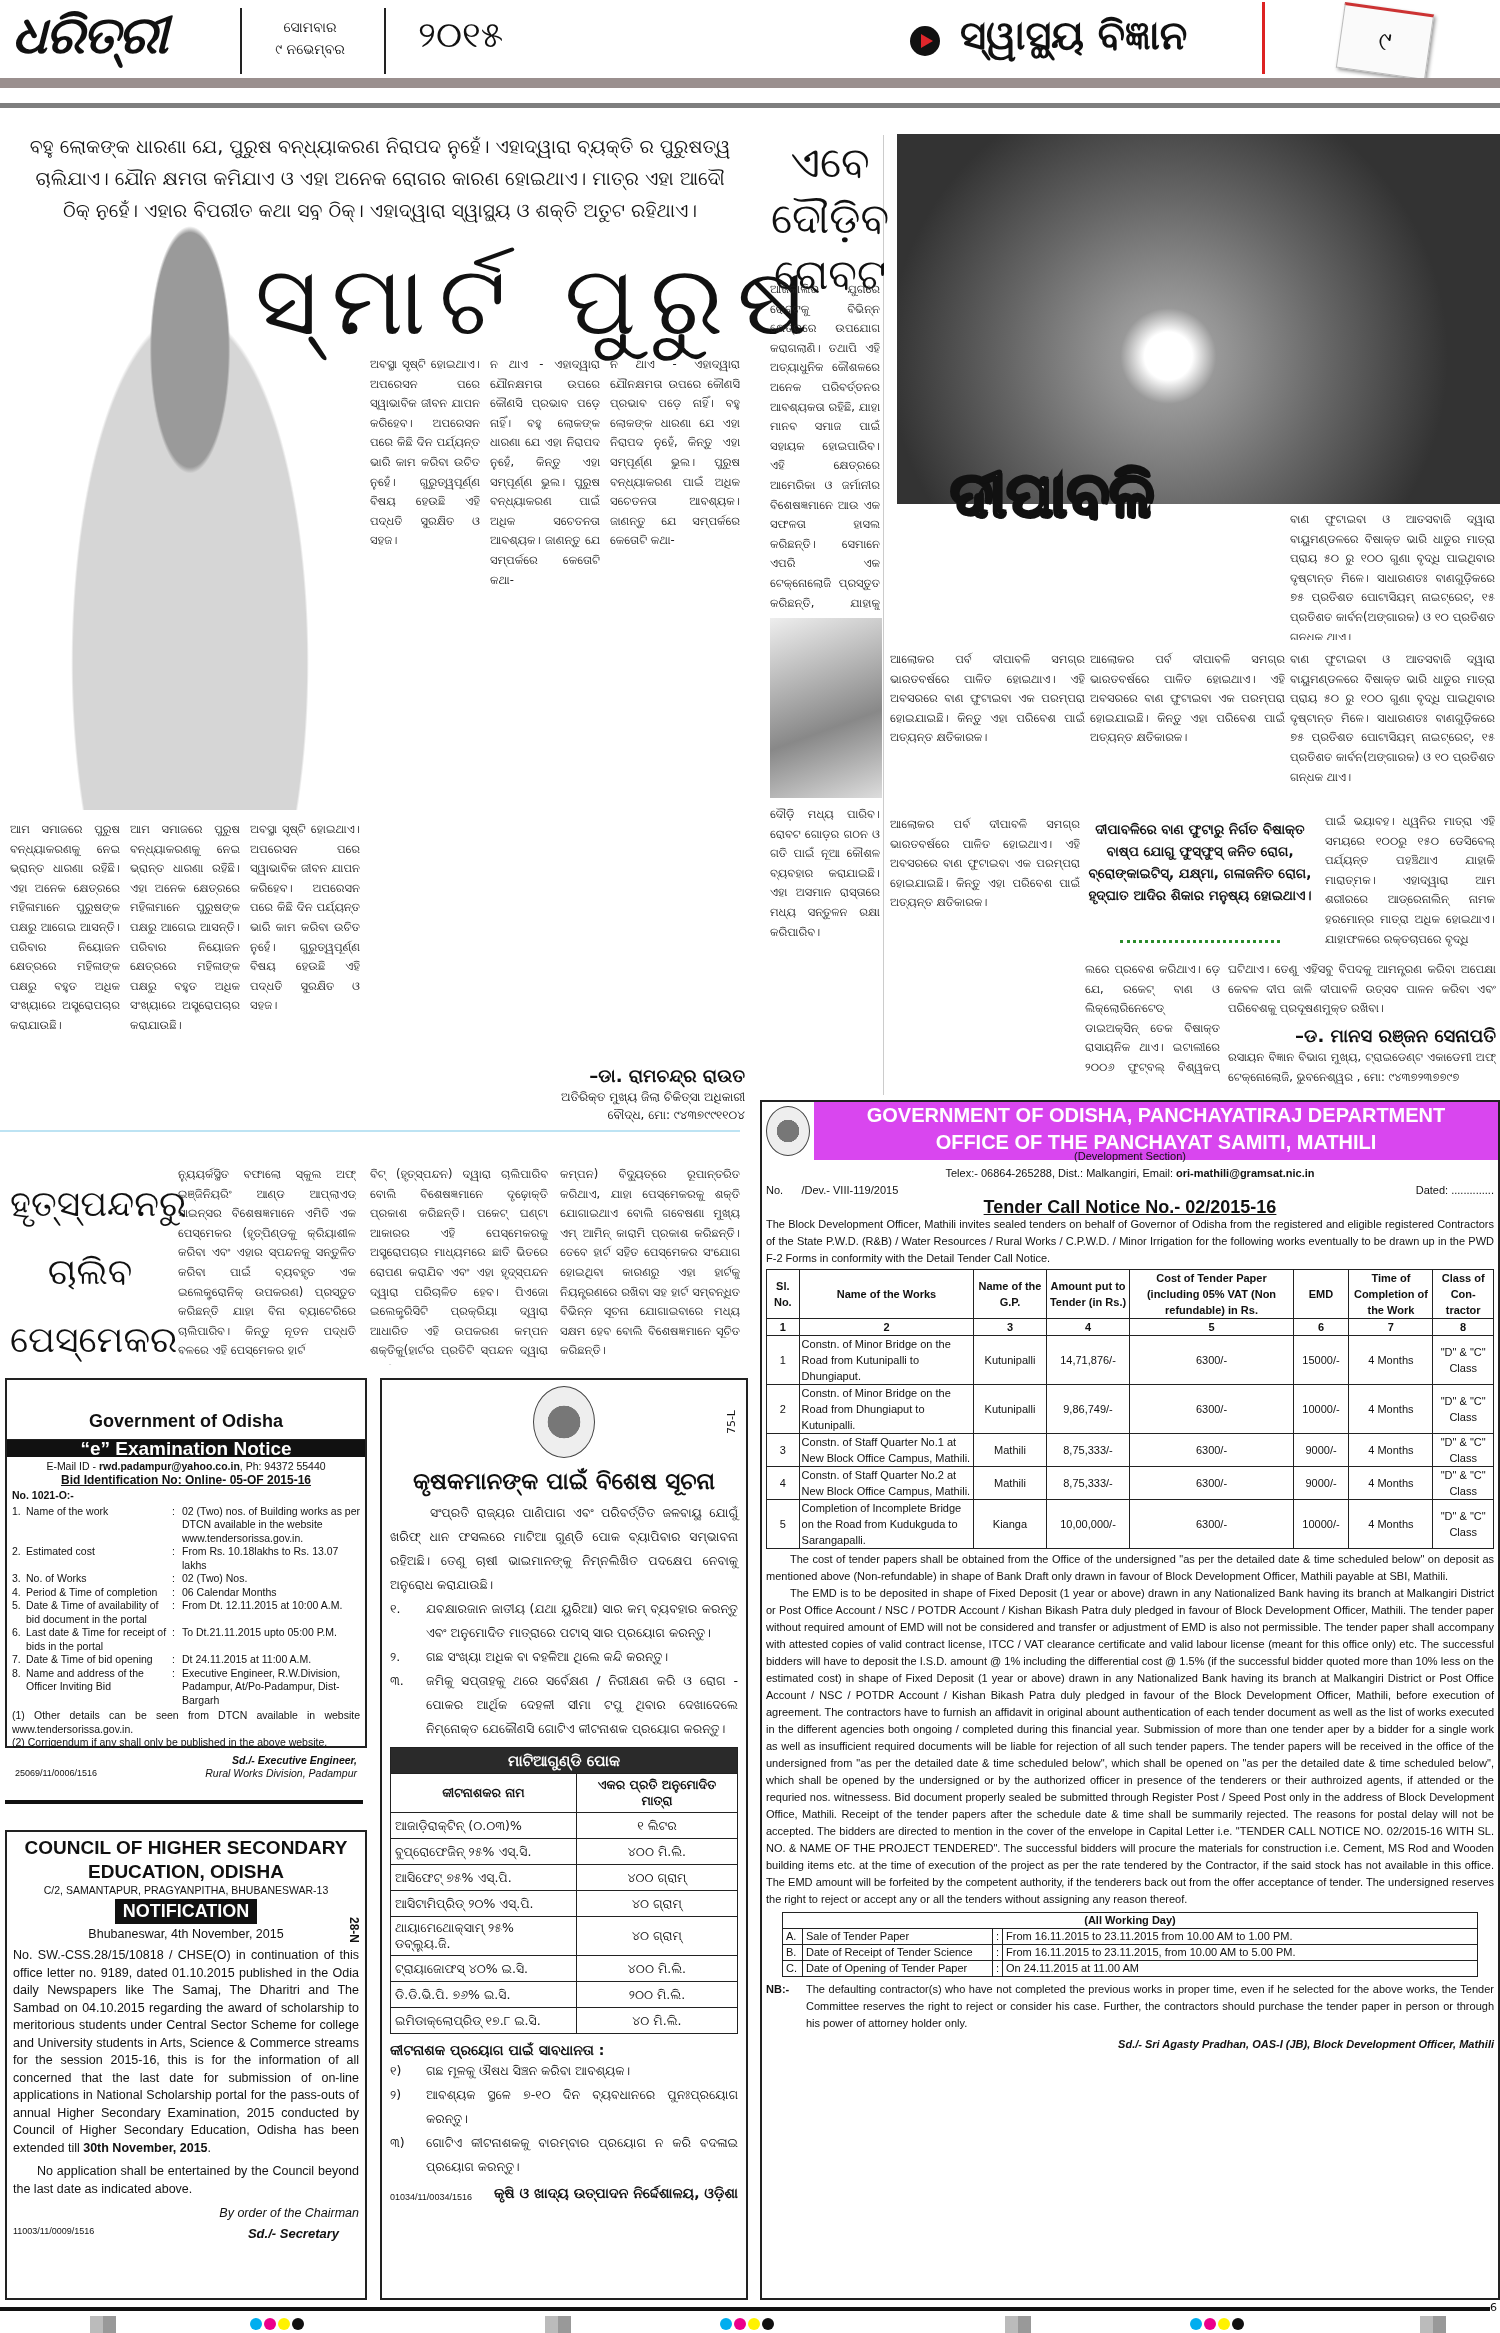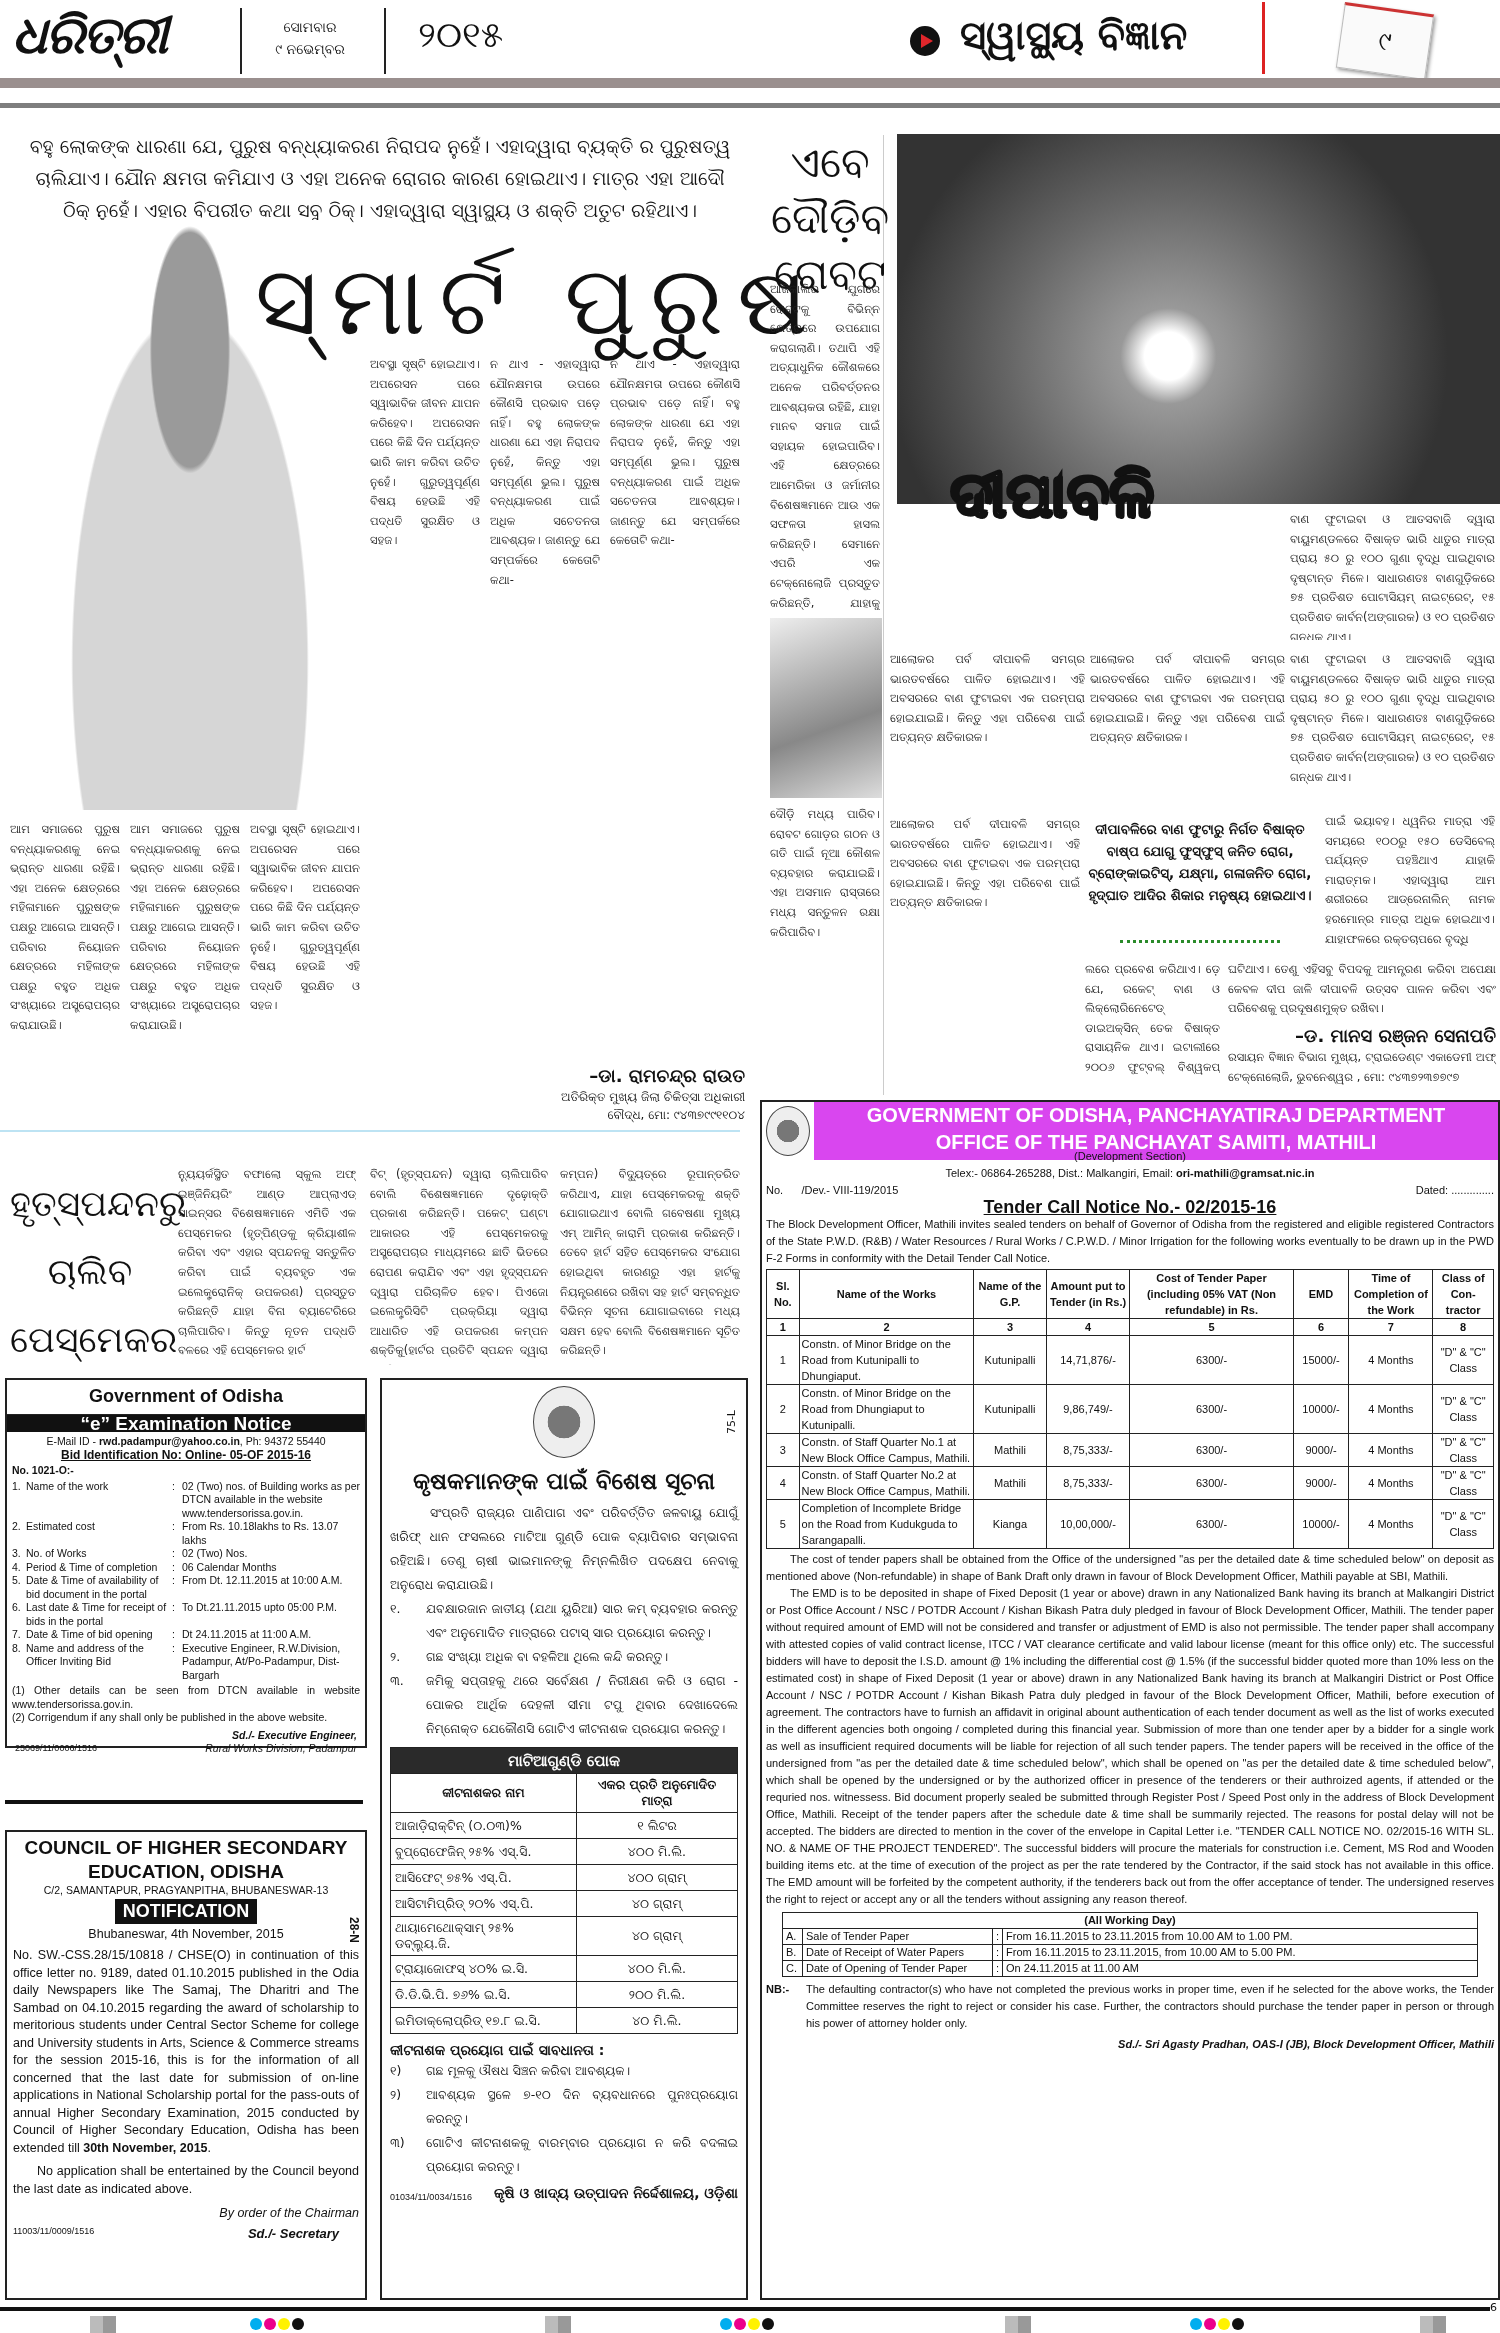--- a/index.html
+++ b/index.html
@@ -32,21 +32,21 @@
   .robot-photo { left: 770px; top: 618px; width: 112px; height: 180px; background: linear-gradient(160deg,#eee,#888 60%,#ddd); }
   .diwali-title { left: 950px; top: 455px; font-size: 62px; font-weight: 900; line-height: 80px; -webkit-text-stroke: 3px #111; color: #fff; text-shadow: 2px 2px 0 #111; }
   .callout { left: 1085px; top: 818px; width: 230px; font-size: 13.5px; font-weight: bold; line-height: 22px; text-align: center; }
   .dots { left: 1120px; top: 940px; width: 160px; border-top: 3px dotted #2a8a2a; }
 
   .pm-title { left: 10px; top: 1170px; width: 160px; font-size: 36px; line-height: 68px; text-align: center; }
   .divider-blue { height: 2px; background: #bde3f3; }
 
   
   .box { border: 2px solid #222; background: #fff; }
-  .ep-head1 { font-family: "Liberation Sans", sans-serif; font-size: 18px; font-weight: bold; text-align: center; border-bottom: 1px solid #222; padding: 10px; }
+  .ep-head1 { font-family: "Liberation Sans", sans-serif; font-size: 18px; font-weight: bold; text-align: center; border-bottom: 1px solid #222; padding: 10px; margin-top: 25px; }
   .ep-head2 { font-family: "Liberation Sans", sans-serif; font-size: 19px; font-weight: bold; text-align: center; background: #111; color: #fff; padding: 2px; }
   .ep { font-family: "Liberation Sans", sans-serif; font-size: 10.5px; line-height: 13.5px; }
   .ep-row { display: flex; }
   .ep-row .n { width: 14px; }
   .ep-row .k { width: 146px; }
   .ep-row .c { width: 10px; }
   .ep-row .v { flex: 1; }
   .chse { font-family: "Liberation Sans", sans-serif; }
   .chse-h { font-size: 19px; font-weight: bold; text-align: center; line-height: 24px; }
   .chse-addr { font-size: 10.5px; text-align: center; }
@@ -423,21 +423,21 @@
       </tbody>
         <tbody id="sched-rows">
           <tr>
             <td style="width:20px">A.</td>
     <td style="width:190px">Sale of Tender Paper</td>
     <td style="width:8px">:</td>
     <td>From 16.11.2015 to 23.11.2015 from 10.00 AM to 1.00 PM.</td>
           </tr>
           <tr>
             <td style="width:20px">B.</td>
-    <td style="width:190px">Date of Receipt of Water Papers</td>
+    <td style="width:190px">Date of Receipt of Tender Science</td>
     <td style="width:8px">:</td>
     <td>From 16.11.2015 to 23.11.2015, from 10.00 AM to 5.00 PM.</td>
           </tr>
           <tr>
             <td style="width:20px">C.</td>
     <td style="width:190px">Date of Opening of Tender Paper</td>
     <td style="width:8px">:</td>
     <td>On 24.11.2015 at 11.00 AM</td>
           </tr>
         </tbody>

